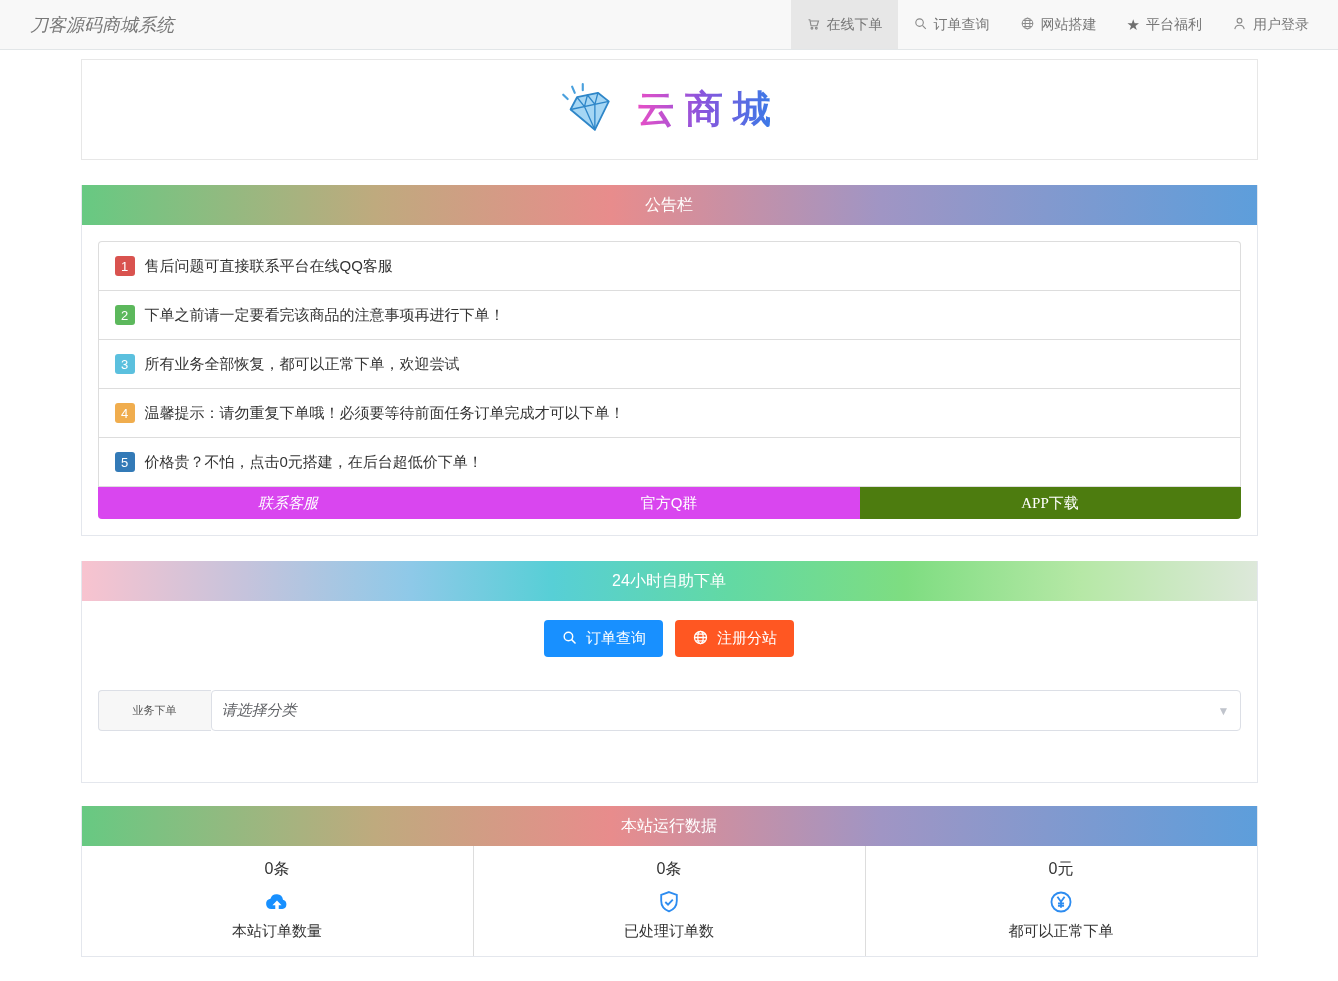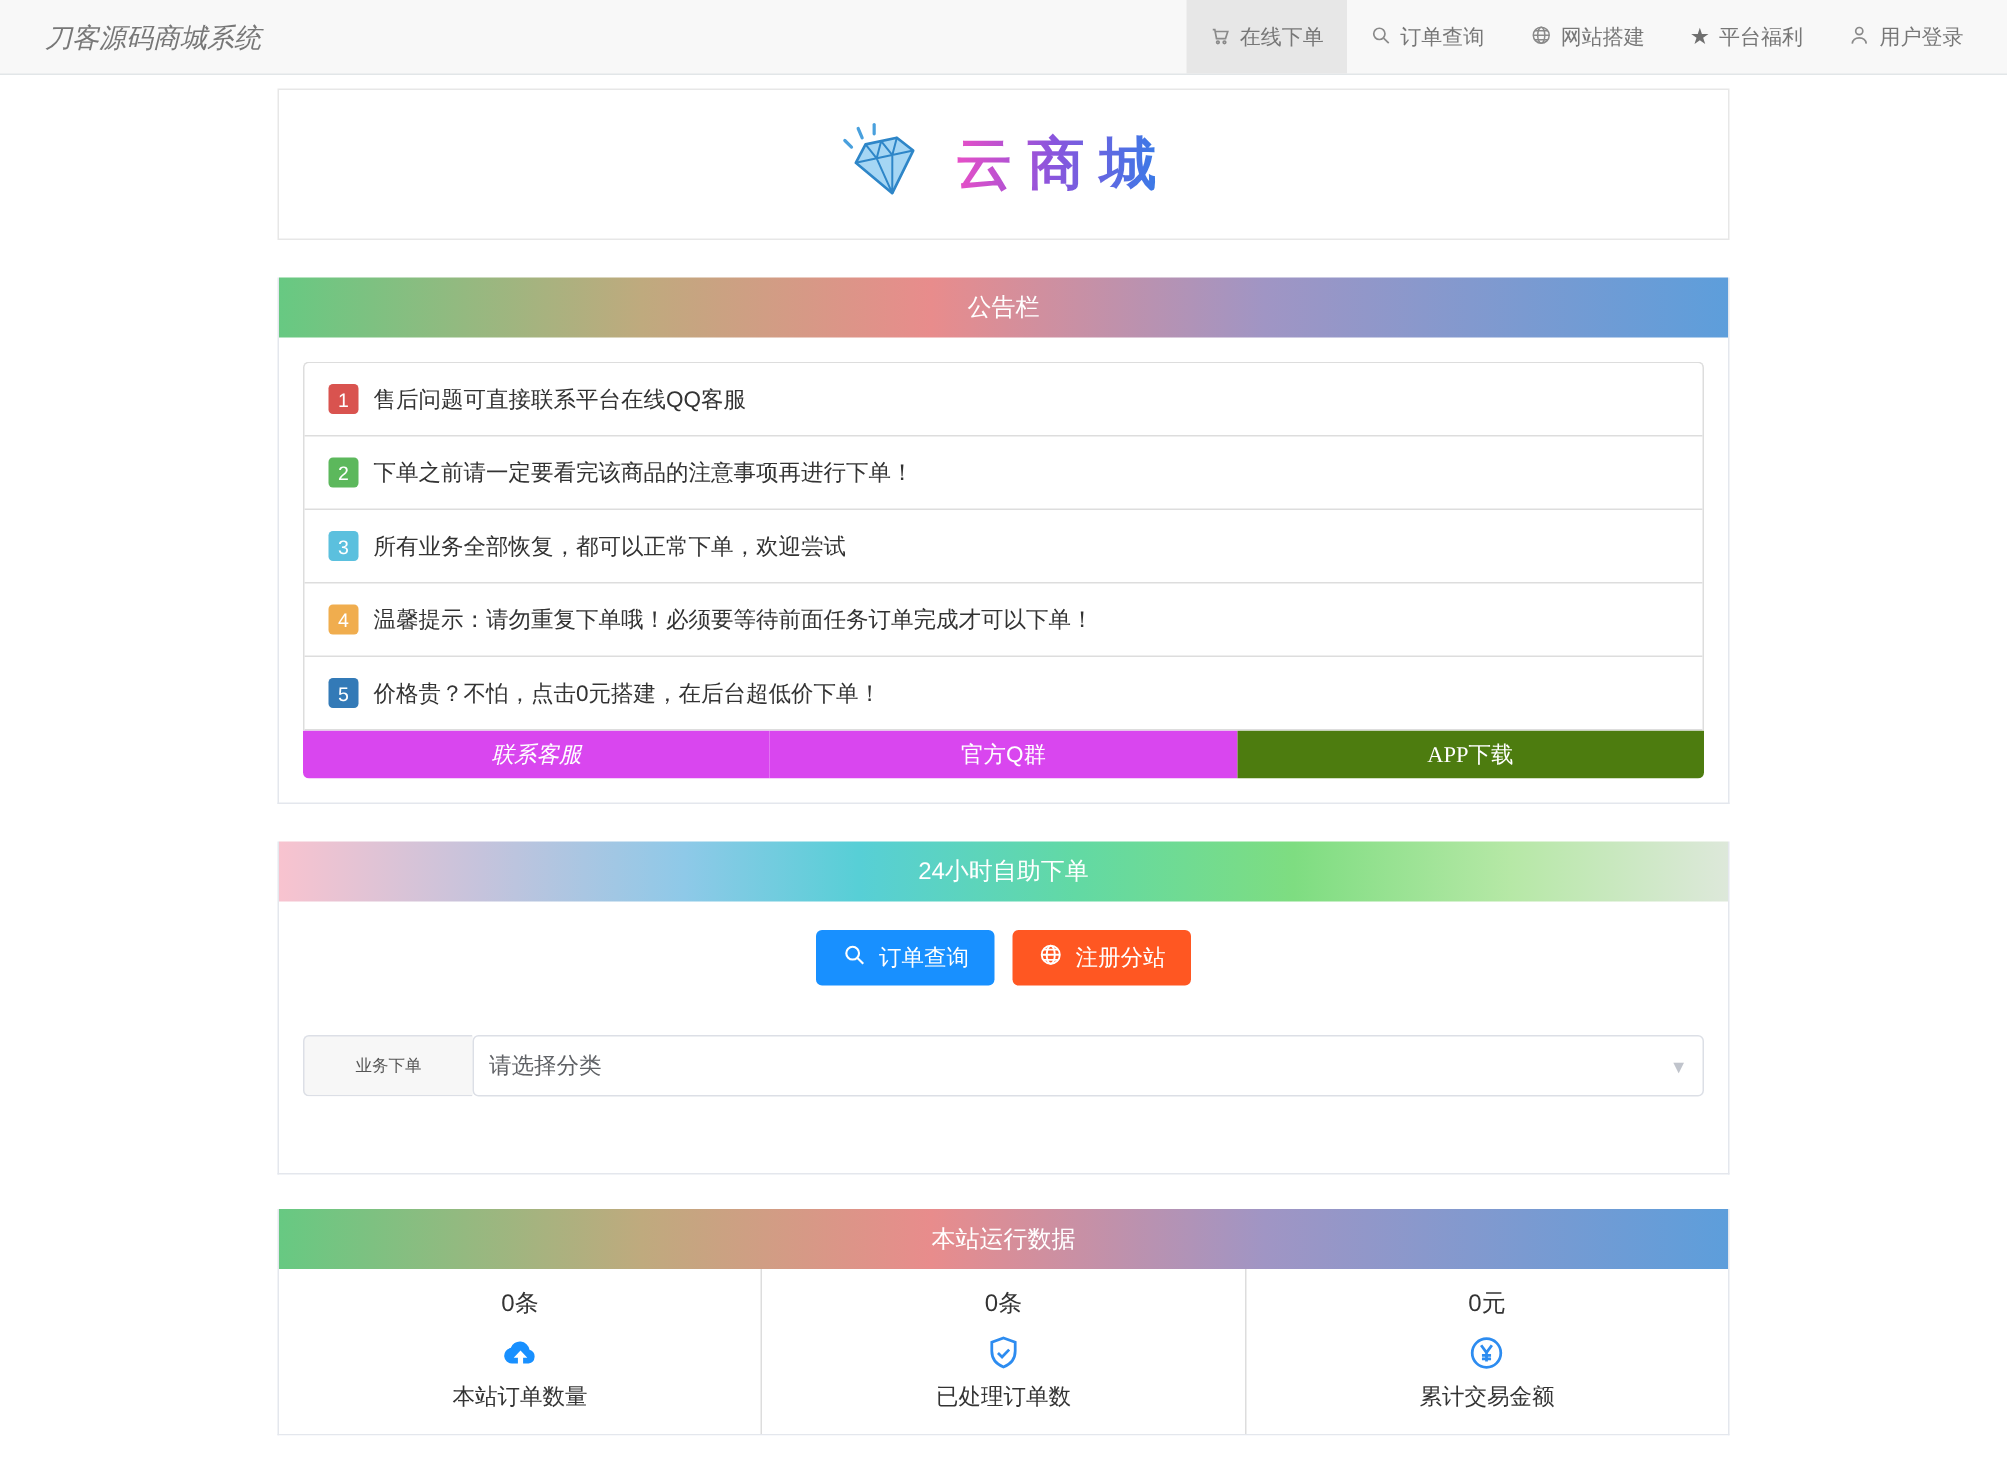--- a/index.html
+++ b/index.html
@@ -8,21 +8,21 @@
   
   .navbar { height: 50px; background: #f8f8f8; border-bottom: 1px solid #e2e6e8; display: flex; justify-content: space-between; align-items: stretch; padding-left: 30px; }
   .brand { font-size: 18px; color: #777; display: flex; align-items: center; font-style: italic; }
   .nav { display: flex; margin-right: 14px; }
   .nav-item { display: flex; align-items: center; gap: 6px; padding: 0 15px; font-size: 14px; color: #777; cursor: pointer; }
   .nav-item.active { background: #e7e7e7; }
   .nav-item svg { width: 15px; height: 15px; stroke: #8a8a8a; }
   .nav-item .star { font-size: 15px; color: #6f6f6f; line-height: 1; }
 
   
-  .container { width: 968px; margin: 0 auto; }
+  .container { width: 1177px; margin: 0 auto; }
 
   
   .logo-box { margin-top: 9px; height: 101px; border: 1px solid #e7e7e7; display: flex; align-items: center; justify-content: center; gap: 16px; background: #fff; }
   .logo-text { font-size: 38px; font-weight: bold; letter-spacing: 10px; background: linear-gradient(90deg,#e84fc6 0%,#8a55dd 45%,#2f7fe8 100%); -webkit-background-clip: text; background-clip: text; color: transparent; }
 
   
   .section { margin-top: 25px; border: 1px solid #e4e7ed; border-top: none; }
   .sec-header { height: 40px; display: flex; align-items: center; justify-content: center; color: #fff; font-size: 16px; }
   .grad-warm { background: linear-gradient(90deg,#67c982 0%,#bfaa7e 25%,#e88c8c 45%,#a095c4 68%,#5d9edb 100%); }
   .grad-cool { background: linear-gradient(90deg,#f8c3cf 0%,#c5c3dc 14%,#8ec9e8 28%,#57cfd6 40%,#62d9a4 55%,#7edd81 70%,#b6e8a6 85%,#dde8da 100%); }
@@ -34,21 +34,21 @@
   .badge { min-width: 20px; height: 20px; border-radius: 3px; color: #fff; font-size: 13px; display: flex; align-items: center; justify-content: center; margin-right: 10px; }
   .notice-btns { display: flex; border-radius: 0 0 4px 4px; overflow: hidden; }
   .notice-btn { flex: 1; height: 32px; display: flex; align-items: center; justify-content: center; color: #fff; font-size: 15px; cursor: pointer; border: none; }
 
   
   .action-area { padding: 19px 16px 0; display: flex; justify-content: center; gap: 12px; }
   .action-btn { height: 37px; padding: 0 17px; border-radius: 4px; border: none; color: #fff; font-size: 15px; display: flex; align-items: center; gap: 8px; cursor: pointer; }
   .action-btn svg { width: 17px; height: 17px; stroke: #fff; }
   .order-row { margin: 33px 16px 0; display: flex; height: 41px; }
   .order-label { width: 113px; background: #f7f7f7; border: 1px solid #dcdfe6; border-right: none; border-radius: 4px 0 0 4px; display: flex; align-items: center; justify-content: center; font-size: 11px; color: #555; }
-  .order-select { flex: 1; border: 1px solid #dcdfe6; border-radius: 4px; display: flex; align-items: center; justify-content: space-between; padding: 0 10px; font-size: 15px; color: #606266; cursor: pointer; background: #fff; }
+  .order-select { flex: 1; border: 1px solid #dcdfe6; border-radius: 4px; display: flex; align-items: center; justify-content: space-between; padding: 0 10px; font-size: 15px; color: #606266; cursor: pointer; background: #fff; font-style: italic; }
   .caret { color: #c0c4cc; font-size: 12px; }
   .order-pad { height: 51px; }
 
   
   .section.stats-sec { margin-top: 23px; }
   .stats-row { display: flex; }
   .stat-col { flex: 1; text-align: center; padding: 13px 0 15px; border-right: 1px solid #ddd; }
   .stat-col:last-child { border-right: none; }
   .stat-value { font-size: 16px; color: #333; }
   .stat-icon { margin: 9px 0 7px; height: 26px; display: flex; justify-content: center; }
@@ -202,18 +202,18 @@
         <div class="stat-label">已处理订单数</div>
       </div>
       <div class="stat-col">
         <div class="stat-value">0元</div>
         <div class="stat-icon" style="color: rgb(45, 140, 240);">
           <svg viewBox="0 0 24 24" fill="none" stroke="currentColor" stroke-width="1.7">
               <circle cx="12" cy="12" r="8.8"></circle>
               <path d="M8.7 7.2l3.3 4.6 3.3-4.6M12 11.8v5.4M9.2 13.4h5.6M9.2 15.6h5.6"></path>
             </svg>
         </div>
-        <div class="stat-label">累计交易金额</div>
+        <div class="stat-label">都可以正常下单</div>
       </div>
     </div>
   </div>
 
 </div>
 
 </body></html>

